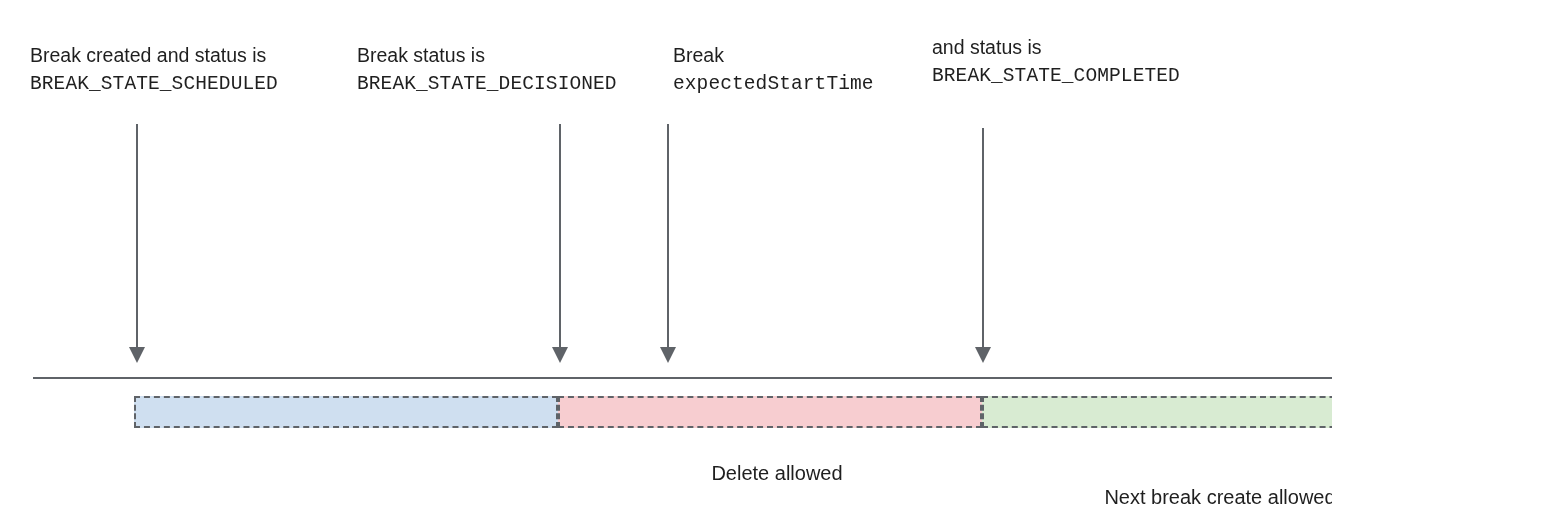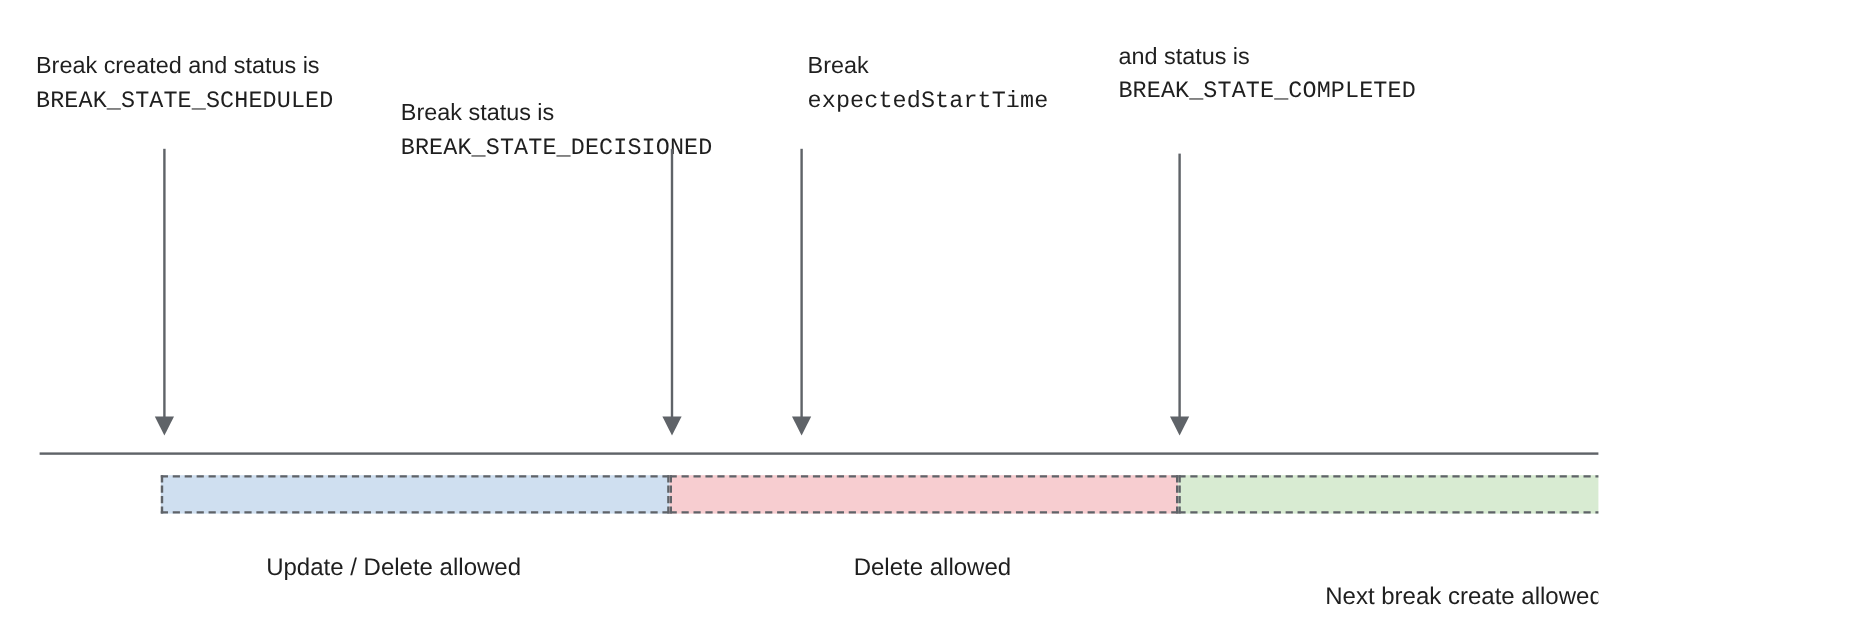--- a/index.html
+++ b/index.html
@@ -108,21 +108,21 @@
 </head>
 <body>
 
 <div id="canvas">
 
   <div class="annot" style="left:30px; top:41px;">
     <span class="ln">Break created and status is</span>
     <span class="ln mono">BREAK_STATE_SCHEDULED</span>
   </div>
 
-  <div class="annot" style="left:334px; top:41px;margin-top:39px;">
+  <div class="annot" style="left:357px; top:41px;">
     <span class="ln">Break status is</span>
     <span class="ln mono">BREAK_STATE_DECISIONED</span>
   </div>
 
   <div class="annot" style="left:673px; top:41px;">
     <span class="ln">Break</span>
     <span class="ln mono">expectedStartTime</span>
   </div>
 
   <div class="annot" style="left:932px; top:33px;">
@@ -151,17 +151,16 @@
   </div>
 
   <div class="axis-line" style="left:33px; top:377px; width:1428px;"></div>
   <div class="axis-head" style="left:1458px; top:370px;"></div>
   <div class="axis-label" style="left:1483px; top:368px;">time</div>
 
   <div class="bar" style="left:134px; top:396px; width:424px; background:#cfdff0;"></div>
   <div class="bar" style="left:558px; top:396px; width:424px; background:#f7cdd0;"></div>
   <div class="bar" style="left:982px; top:396px; width:423px; background:#d8ebd2;"></div>
 
-  <div class="caption" style="left:328px; top:461px;">Update / Delete allowed</div>
   <div class="caption" style="left:777px; top:461px;">Delete allowed</div>
   <div class="caption" style="left:1220px; top:461px;margin-top:24px;">Next break create allowed</div>
 
 </div>
 
 </body></html>

